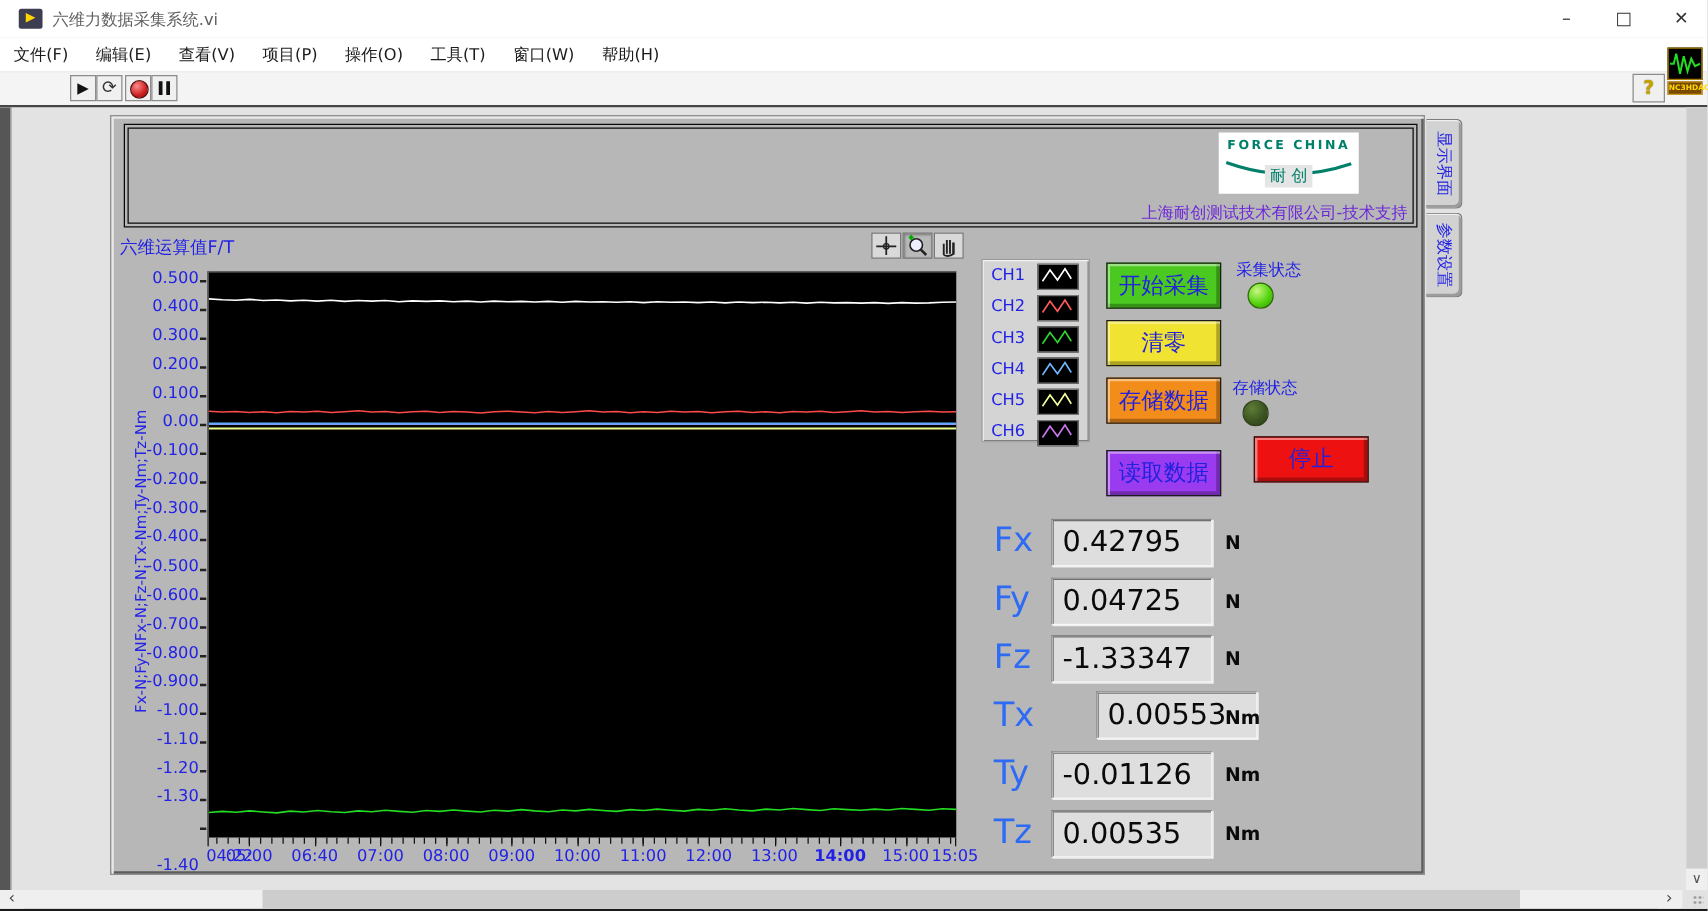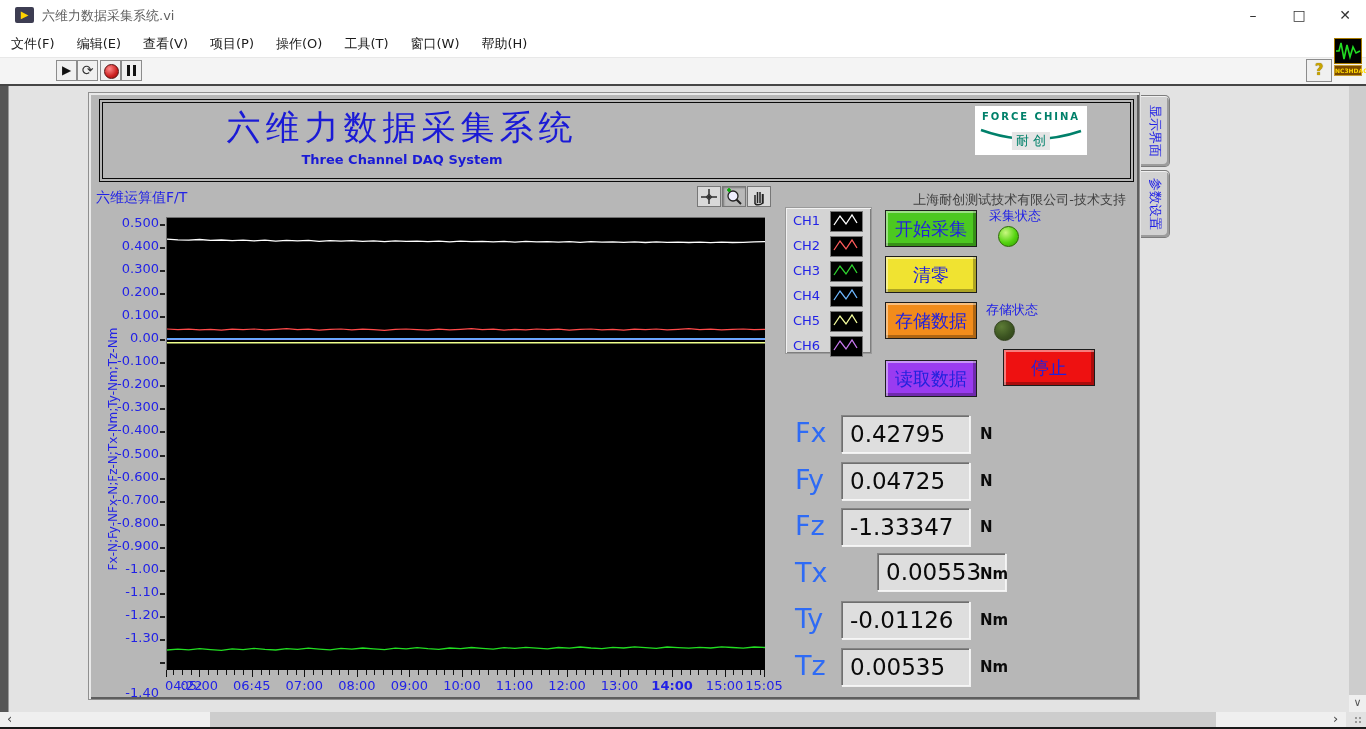--- a/index.html
+++ b/index.html
@@ -45,21 +45,21 @@
   .header-box{position:absolute;left:10px;top:6px;width:1033px;height:81px;border:1px solid #0a0a0a;}
   .header-inner{position:absolute;inset:2px;border:1px solid #0a0a0a;}
   .hdr-text{position:absolute;left:19px;top:2px;width:560px;text-align:center;}
   .hdr-title{font-family:"DejaVu Serif","Liberation Serif",serif;font-size:34px;letter-spacing:5px;color:#1A1AD6;}
   .hdr-sub{font-size:13px;font-weight:bold;color:#1A1AD6;margin-top:1px;}
   .logo{position:absolute;right:43px;top:3px;width:112px;height:49px;background:#ffffff;}
   .logo .l1{margin-top:5px;text-align:center;font-size:10px;font-weight:bold;letter-spacing:2px;color:#00806A;}
   .logo svg{position:absolute;left:4px;top:20px;}
   .logo .l2{position:absolute;left:50%;top:26px;transform:translateX(-50%);background:#e5e5e5;
             padding:0 4px;font-size:13px;color:#00806A;}
-  .support{position:absolute;right:4px;top:58px;font-size:13px;color:#404040;margin-top:30px;}
+  .support{position:absolute;right:4px;top:58px;font-size:13px;color:#6d28d9;}
   
   .graph-label{position:absolute;left:7px;top:96px;font-size:14px;color:#2222E6;}
   .palette{position:absolute;left:608px;top:93px;}
   .pal-btn{position:absolute;top:0;width:24px;height:21px;background:#d9d9d9;border:1px solid #777;
            box-sizing:border-box;}
   .pal-btn.sel{background:#b9b9b9;box-shadow:inset 1px 1px 2px #777;}
   .ylab{position:absolute;left:-126px;top:349px;width:300px;text-align:center;font-size:12px;
         color:#2222E6;transform:rotate(-90deg);}
   .ytick{position:absolute;width:60px;text-align:right;font-size:13px;color:#2222E6;}
   .ytick-dash{position:absolute;width:5px;height:2px;background:#222;}
@@ -147,24 +147,20 @@
     <div class="lbl">NC3HDAQ</div>
   </div>
 
   <div class="panel">
     <div class="left-strip"></div>
 
     <div class="decoration">
 
       <div class="header-box">
         <div class="header-inner">
-          <div class="hdr-text">
-            <div class="hdr-title">六维力数据采集系统</div>
-            <div class="hdr-sub">Three Channel DAQ System</div>
-          </div>
           <div class="logo">
             <div class="l1">FORCE CHINA</div>
             <svg width="104" height="20" viewBox="0 0 104 20">
               <path d="M2,4 Q52,22 102,5" fill="none" stroke="#00806A" stroke-width="2.4"></path>
             </svg>
             <div class="l2">耐 创</div>
           </div>
           <div class="support">上海耐创测试技术有限公司-技术支持</div>
         </div>
       </div>
@@ -314,21 +310,21 @@
           <div class="xtick-mark" style="left: 635.6px; top: 577px; height: 5px;"></div>
           <div class="xtick-mark" style="left: 644.356px; top: 577px; height: 5px;"></div>
           <div class="xtick-mark" style="left: 653.111px; top: 577px; height: 5px;"></div>
           <div class="xtick-mark" style="left: 661.867px; top: 577px; height: 5px;"></div>
           <div class="xtick-mark" style="left: 670.622px; top: 577px; height: 5px;"></div>
           <div class="xtick-mark" style="left: 77px; top: 577px; height: 7px;"></div>
           <div class="xtick-lbl" style="top: 585px; left: 76px;">04:22</div>
           <div class="xtick-mark" style="left: 110.271px; top: 577px; height: 7px;"></div>
           <div class="xtick-lbl" style="top: 585px; left: 110.271px; transform: translateX(-50%);">05:00</div>
           <div class="xtick-mark" style="left: 162.804px; top: 577px; height: 7px;"></div>
-          <div class="xtick-lbl" style="top: 585px; left: 162.804px; transform: translateX(-50%);">06:45</div>
+          <div class="xtick-lbl" style="top: 585px; left: 162.804px; transform: translateX(-50%);">06:40</div>
           <div class="xtick-mark" style="left: 215.337px; top: 577px; height: 7px;"></div>
           <div class="xtick-lbl" style="top: 585px; left: 215.337px; transform: translateX(-50%);">07:00</div>
           <div class="xtick-mark" style="left: 267.87px; top: 577px; height: 7px;"></div>
           <div class="xtick-lbl" style="top: 585px; left: 267.87px; transform: translateX(-50%);">08:00</div>
           <div class="xtick-mark" style="left: 320.403px; top: 577px; height: 7px;"></div>
           <div class="xtick-lbl" style="top: 585px; left: 320.403px; transform: translateX(-50%);">09:00</div>
           <div class="xtick-mark" style="left: 372.936px; top: 577px; height: 7px;"></div>
           <div class="xtick-lbl" style="top: 585px; left: 372.936px; transform: translateX(-50%);">10:00</div>
           <div class="xtick-mark" style="left: 425.469px; top: 577px; height: 7px;"></div>
           <div class="xtick-lbl" style="top: 585px; left: 425.469px; transform: translateX(-50%);">11:00</div>

